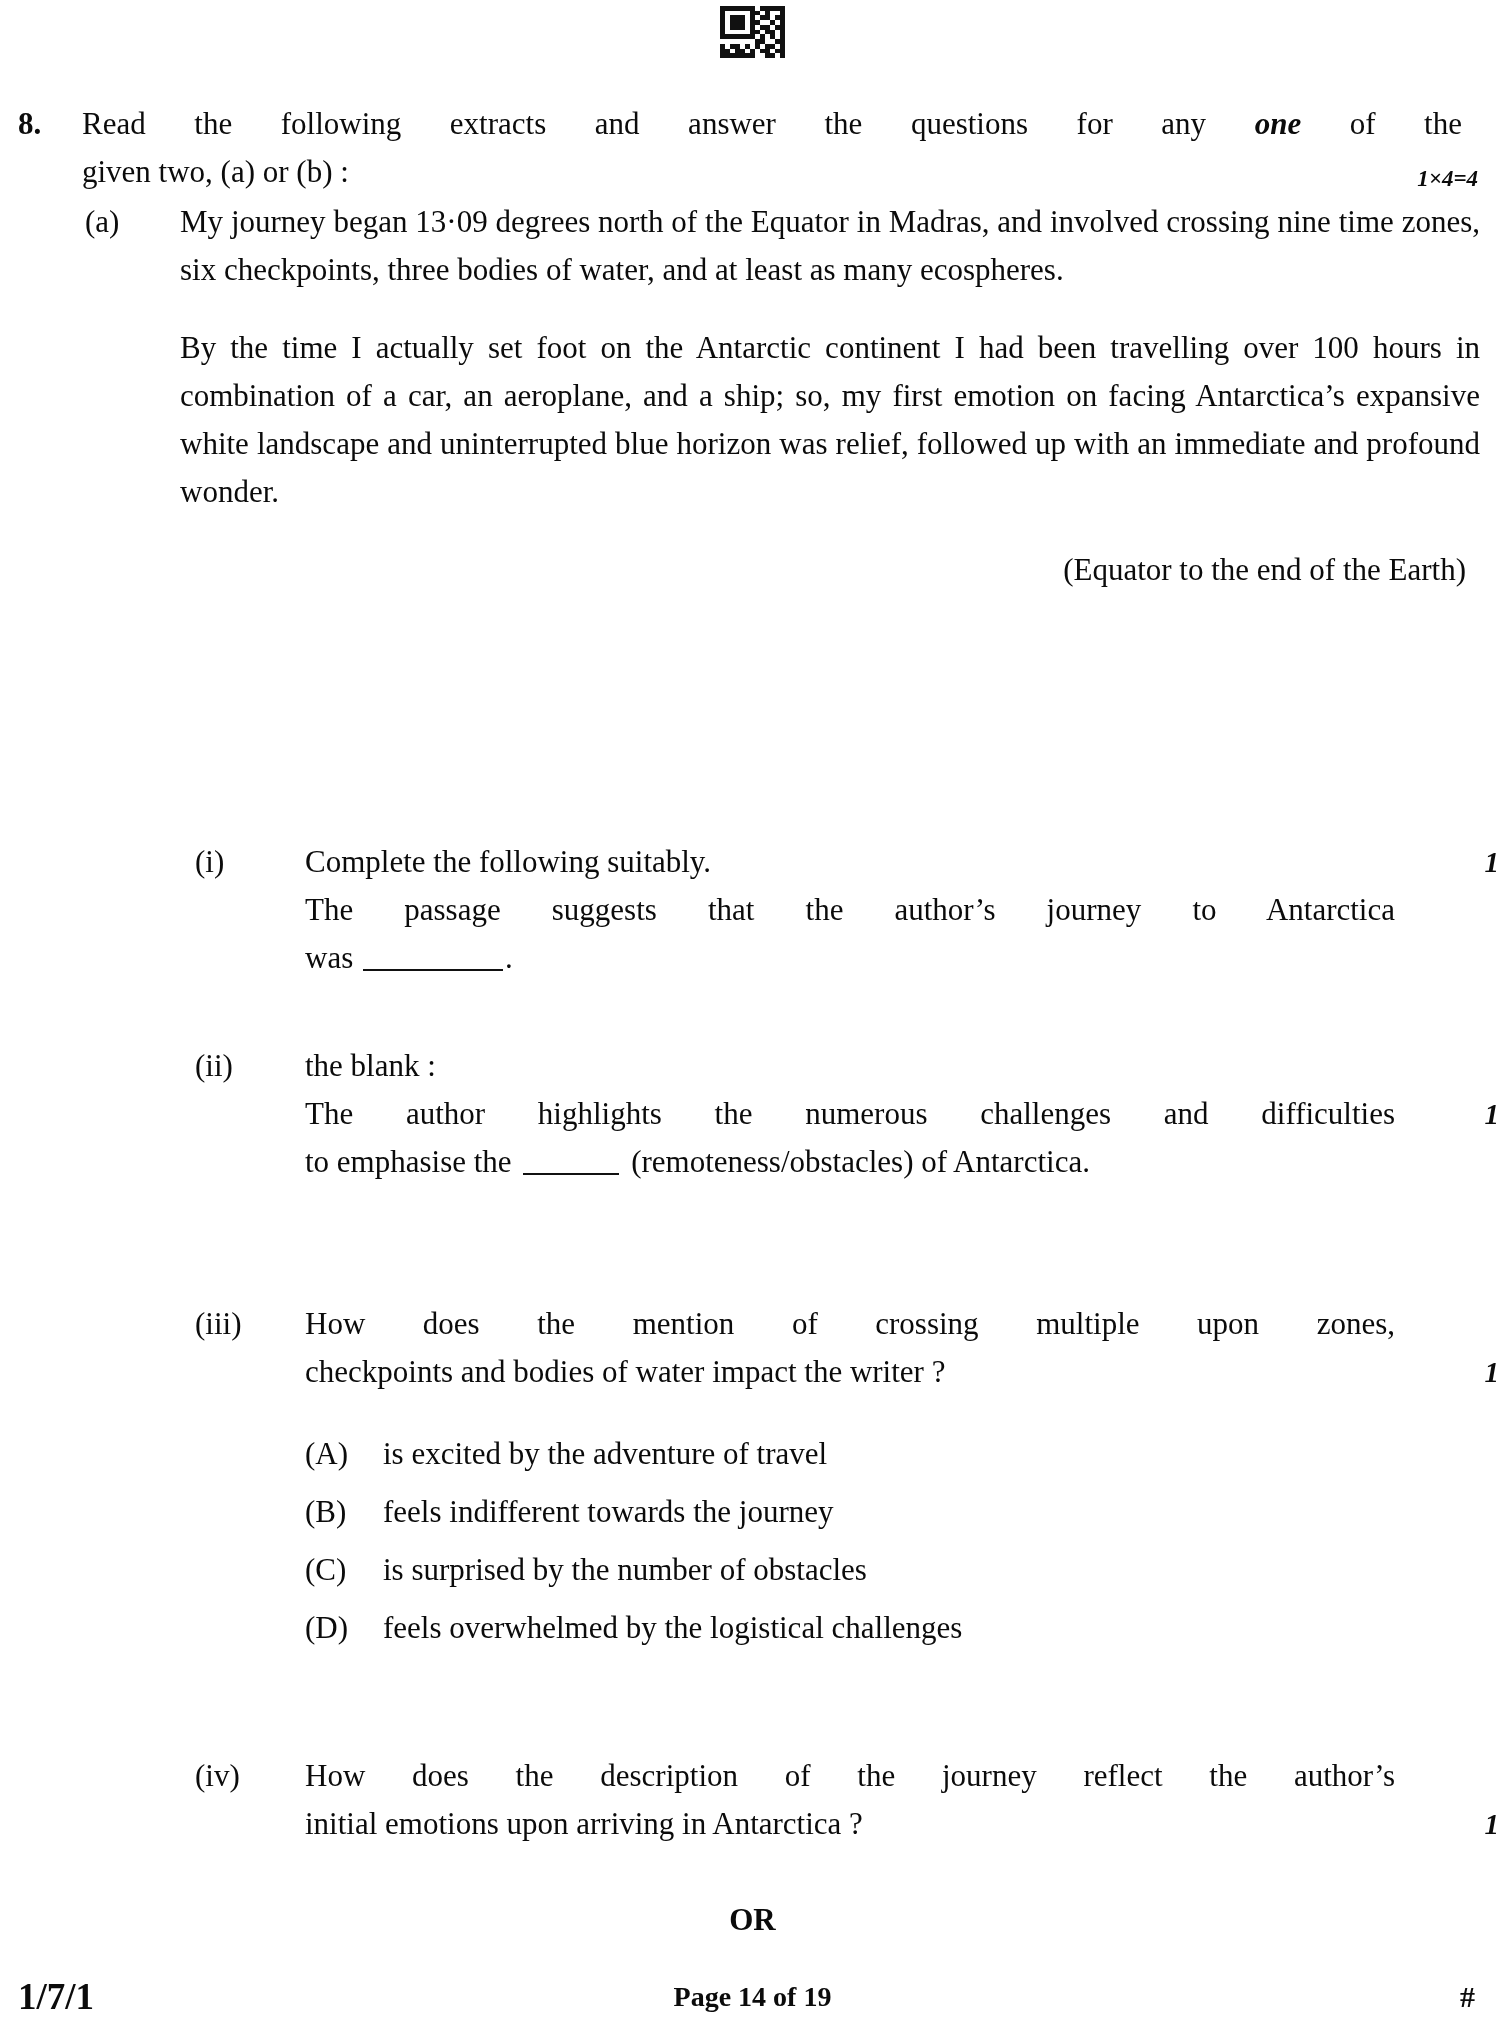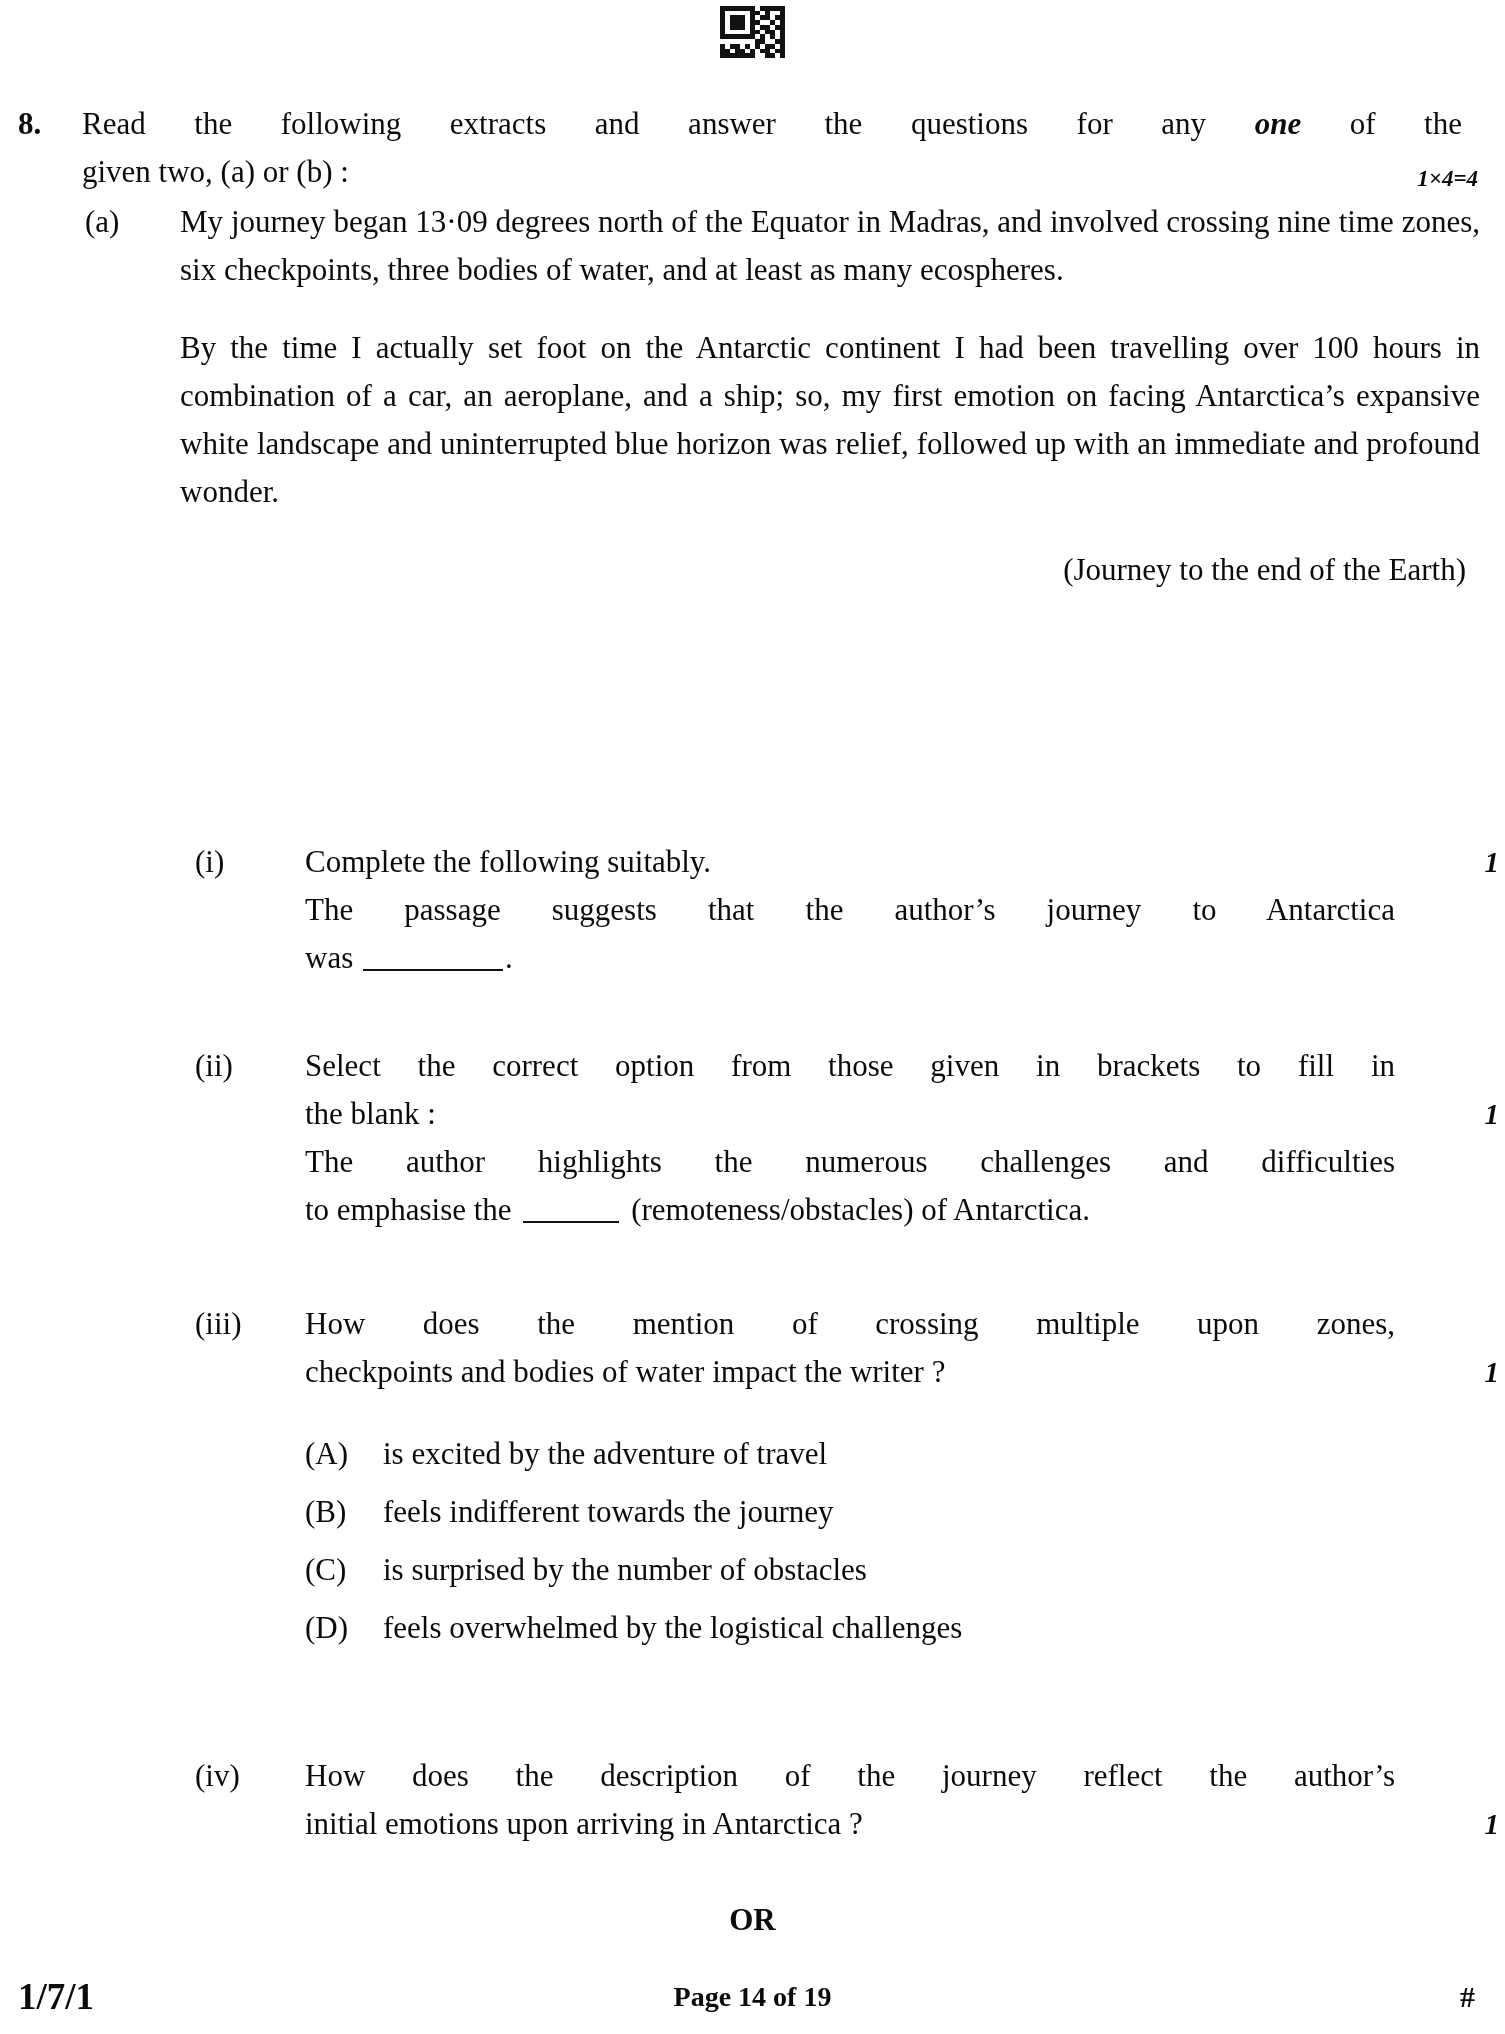--- a/index.html
+++ b/index.html
@@ -396,38 +396,37 @@
       <div class="line2"><span>given two, (a) or (b) :</span></div>
     </div>
     <span class="marks-head">1×4=4</span>
   </div>
 
   <div class="extract">
     <span class="label">(a)</span>
     <div class="body">
       <p class="para">My journey began 13·09 degrees north of the Equator in Madras, and involved crossing nine time zones, six checkpoints, three bodies of water, and at least as many ecospheres.</p>
       <p class="para">By the time I actually set foot on the Antarctic continent I had been travelling over 100 hours in combination of a car, an aeroplane, and a ship; so, my first emotion on facing Antarctica’s expansive white landscape and uninterrupted blue horizon was relief, followed up with an immediate and profound wonder.</p>
-      <p class="attrib">(Journey to the end of the Earth)</p>
+      <p class="attrib">(Equator to the end of the Earth)</p>
     </div>
   </div>
 
   <div class="subq" style="top:838px;">
     <span class="rn">(i)</span>
     <div class="qbody">
       <div class="qline">Complete the following suitably.</div>
       <div class="qline jfull">The passage suggests that the author’s journey to Antarctica</div>
       <div class="qline"><span>was </span><span class="blank-long"></span><span>.</span></div>
     </div>
     <span class="marks" style="top:0;">1</span>
   </div>
 
   <div class="subq" style="top:1042px;">
     <span class="rn">(ii)</span>
     <div class="qbody">
-      <div class="qline jfull">Select the correct option from those given in brackets to fill in</div>
       <div class="qline">the blank :</div>
       <div class="qline jfull">The author highlights the numerous challenges and difficulties</div>
       <div class="qline"><span>to emphasise the </span><span class="blank-short"></span><span> (remoteness/obstacles) of Antarctica.</span></div>
     </div>
     <span class="marks" style="top:48px;">1</span>
   </div>
 
   <div class="subq" style="top:1300px;">
     <span class="rn">(iii)</span>
     <div class="qbody">

